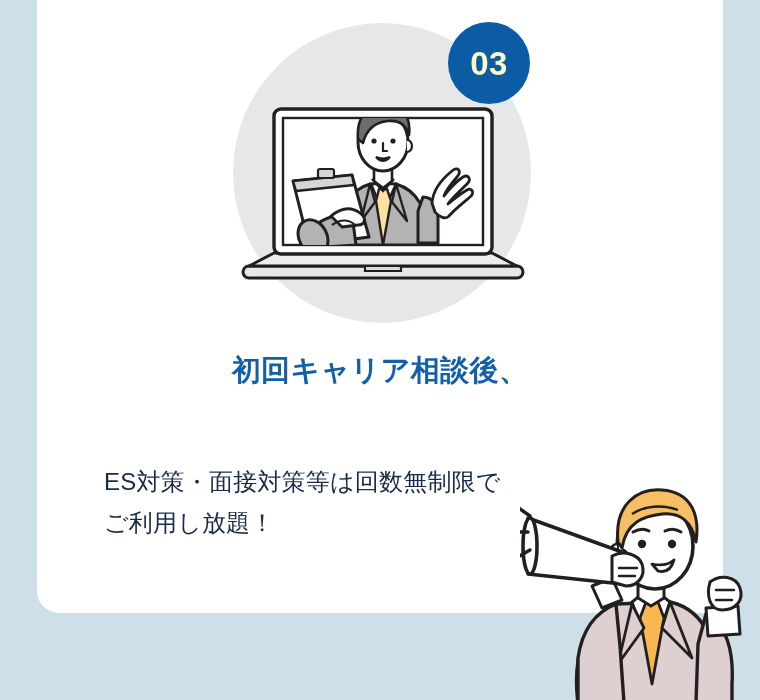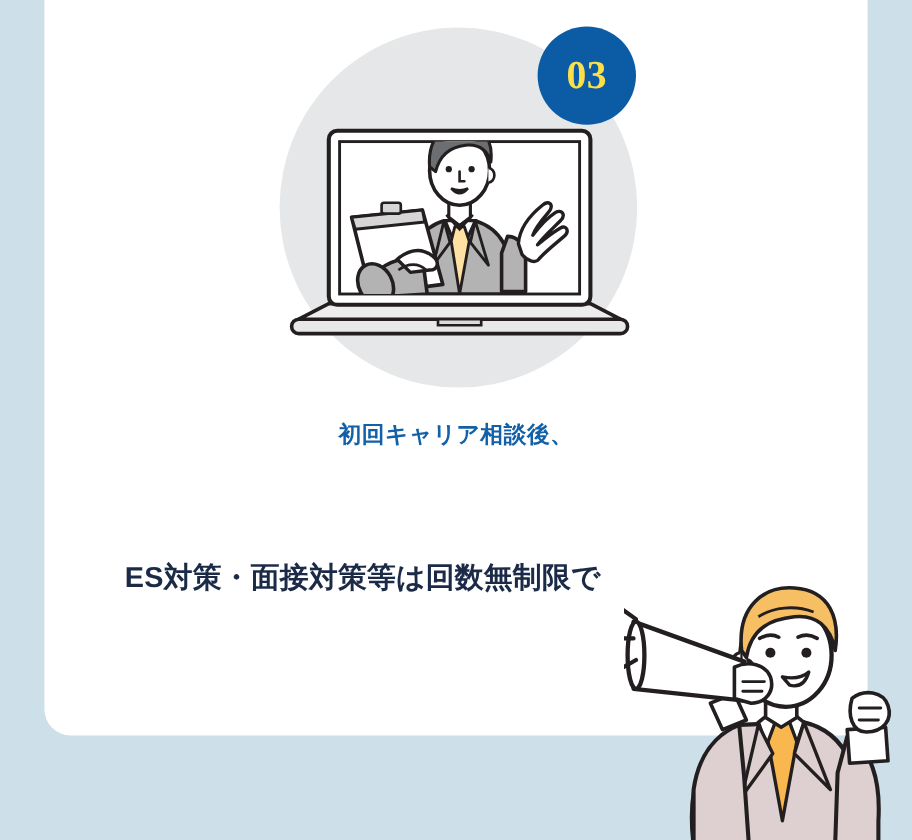--- a/index.html
+++ b/index.html
@@ -62,52 +62,52 @@
     top: 22px;
     width: 82px;
     height: 82px;
     border-radius: 50%;
     background: #0b5ca4;
     display: flex;
     align-items: center;
     justify-content: center;
   }
   .step-badge .num {
-    color: #fde047;
+    color: #fef9c3;
     font-size: 33px;
     font-weight: bold;
     letter-spacing: 0.5px;
     line-height: 1;
-    font-family: Liberation Serif, serif;
+    font-family: Liberation Sans, sans-serif;
   }
 
   
   .headline {
     position: absolute;
     left: 37px;
     top: 348px;
     width: 686px;
     text-align: center;
     color: #1260a8;
-    font-size: 19px;
+    font-size: 29px;
     font-weight: bold;
     line-height: 1.58;
     letter-spacing: 0.4px;
   }
   .headline .l2 { display: block; }
 
   
   .bodycopy {
     position: absolute;
     left: 104px;
     top: 461px;
     width: 520px;
     color: #1b2a47;
     font-size: 24px;
-    font-weight: bold;
+    font-weight: normal;
     line-height: 1.72;
     letter-spacing: 0.2px;
   }
   .bodycopy .l2 { display: block; }
 
   
   .mega-man {
     position: absolute;
     left: 520px;
     top: 478px;
@@ -187,20 +187,21 @@
   <div class="step-badge">
     <span class="num">03</span>
   </div>
 
   <div class="headline">
     <span class="l1">初回キャリア相談後、</span>
   </div>
 
   <div class="bodycopy">
     <span class="l1">ES対策・面接対策等は回数無制限で</span>
+    <span class="l2">ご利用し放題！</span>
   </div>
 
   <svg class="mega-man" viewBox="0 0 245 225">
 
     <path d="M58 225 C52 176 66 140 96 126 L150 124 C186 132 200 168 200 225 Z" fill="#ded0d1" stroke="#231f20" stroke-width="3.6" stroke-linejoin="round"></path>
 
     <path d="M112 124 L131 180 L150 124 L140 116 L122 116 Z" fill="#ffffff" stroke="#231f20" stroke-width="3"></path>
 
     <path d="M126 124 h12 l6 16 -12 66 -12 -66 Z" fill="#f9b74f" stroke="#231f20" stroke-width="2.8" stroke-linejoin="round"></path>
 

